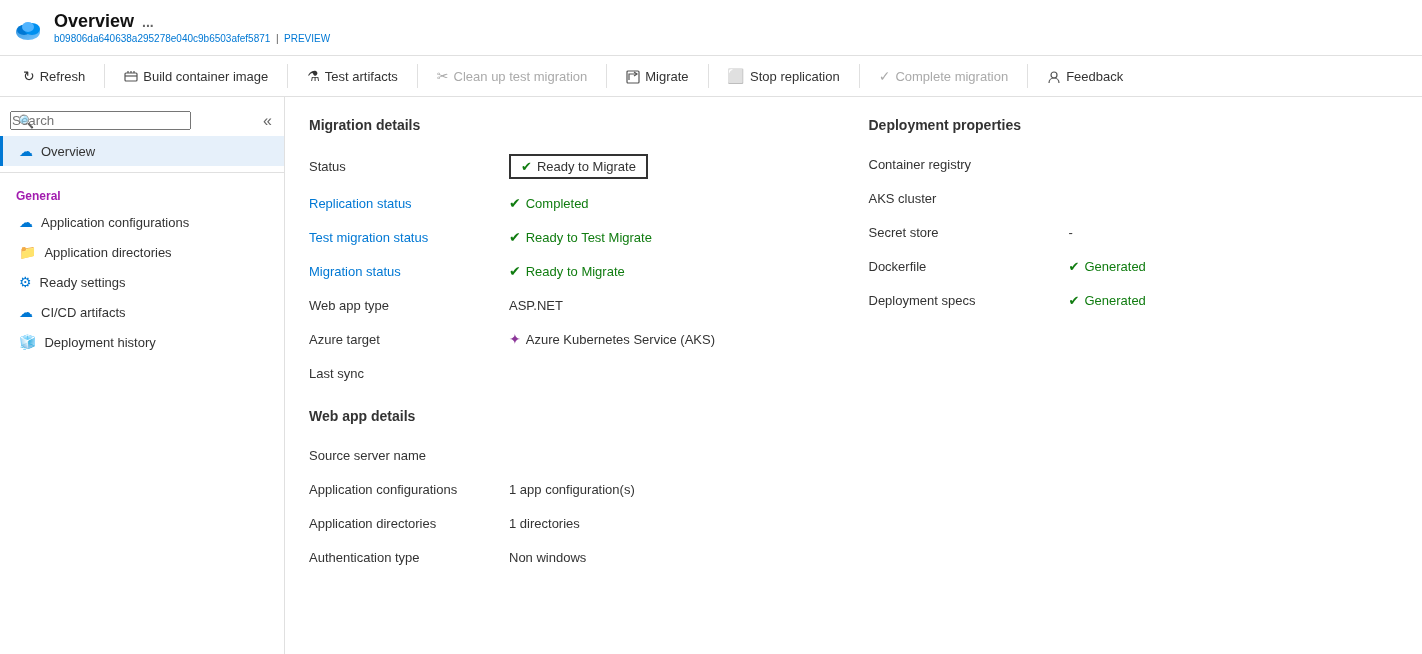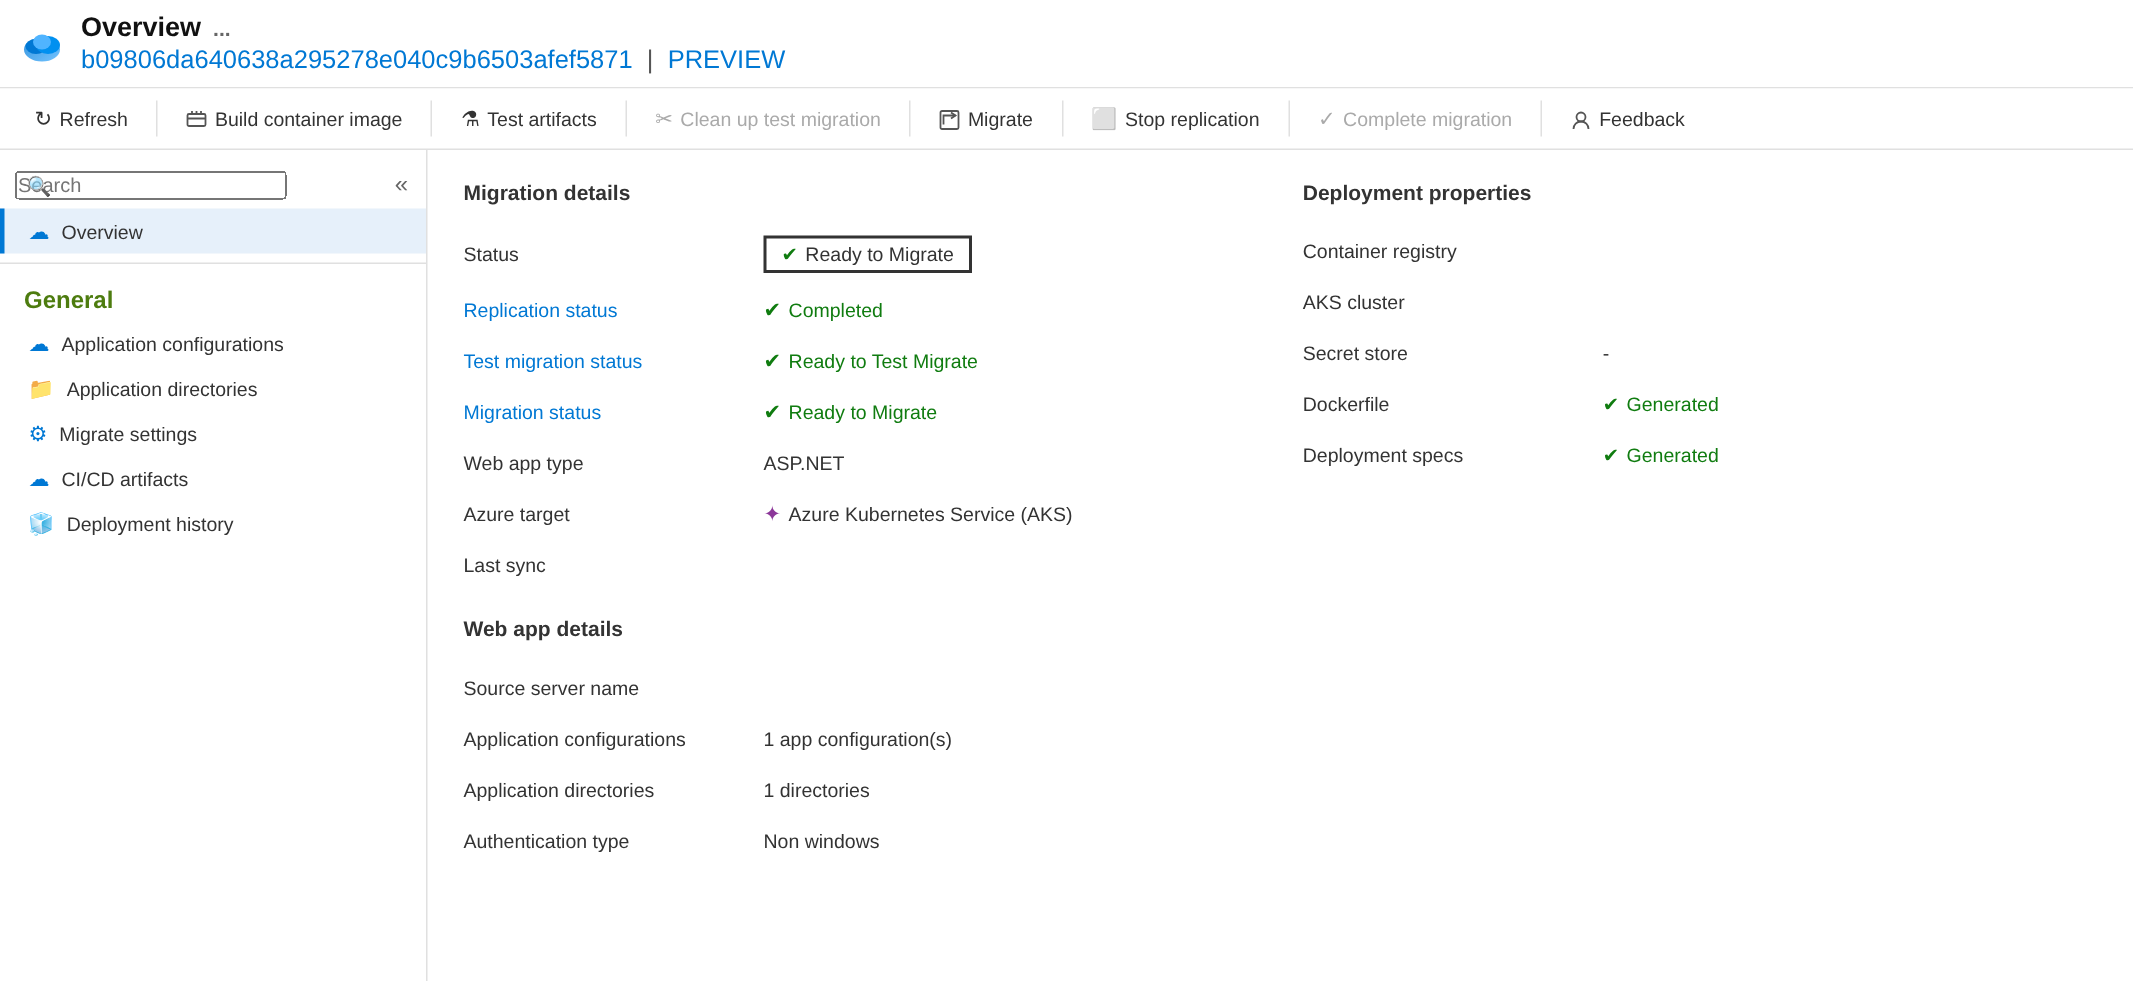--- a/index.html
+++ b/index.html
@@ -8,21 +8,21 @@
     
     .app-header {
       display: flex; align-items: center; padding: 8px 12px; border-bottom: 1px solid #e0e0e0; background: #fff; min-height: 56px;
     }
     .app-logo {
       width: 32px; height: 32px; margin-right: 10px; flex-shrink: 0;
     }
     .app-title-block { display: flex; flex-direction: column; }
     .app-title { font-size: 18px; font-weight: 600; color: #111; display: flex; align-items: center; gap: 8px; }
     .app-title-ellipsis { font-size: 14px; color: #666; cursor: pointer; }
-    .app-subtitle { font-size: 17px; color: #555; margin-top: 1px; }
+    .app-subtitle { font-size: 10px; color: #555; margin-top: 1px; }
     .app-subtitle span { color: #0078d4; cursor: pointer; }
 
     
     .toolbar {
       display: flex; align-items: center; padding: 6px 12px; border-bottom: 1px solid #e0e0e0; background: #fff; flex-wrap: nowrap; gap: 4px; overflow-x: auto;
     }
     .toolbar-btn {
       display: flex; align-items: center; gap: 5px; padding: 5px 10px; background: none; border: 1px solid transparent; border-radius: 2px; cursor: pointer; font-size: 13px; color: #333; white-space: nowrap;
     }
     .toolbar-btn.disabled { color: #aaa; cursor: default; }
@@ -40,21 +40,21 @@
     }
     .search-wrap { position: relative; }
     .search-wrap .search-icon-inner {
       position: absolute; left: 8px; top: 50%; transform: translateY(-50%); color: #666; font-size: 13px;
     }
     .sidebar-nav-row {
       display: flex; align-items: center; gap: 8px; padding: 7px 16px; cursor: pointer; border-left: 3px solid transparent;
     }
     .sidebar-nav-row.active { background: #e6f0fa; border-left-color: #0078d4; }
     .sidebar-nav-row .nav-icon { font-size: 14px; flex-shrink: 0; }
-    .sidebar-section-label { padding: 10px 16px 4px 16px; font-size: 16px; font-weight: 600; color: #4d7c0f; text-transform: none; }
+    .sidebar-section-label { padding: 10px 16px 4px 16px; font-size: 12px; font-weight: 600; color: #a21caf; text-transform: none; }
     .sidebar-divider { border: none; border-top: 1px solid #e0e0e0; margin: 6px 0; }
 
     
     .content-area {
       flex: 1; overflow-y: auto; padding: 20px 24px;
     }
 
     
     .section-title { font-size: 14px; font-weight: 600; color: #333; margin-bottom: 14px; }
     .two-col-layout { display: flex; gap: 0; }
@@ -197,21 +197,21 @@
     <div class="sidebar-nav-row">
       <span class="nav-icon" style="color:#0078d4">☁</span>
       <span>Application configurations</span>
     </div>
     <div class="sidebar-nav-row">
       <span class="nav-icon" style="color:#d87a00">📁</span>
       <span>Application directories</span>
     </div>
     <div class="sidebar-nav-row">
       <span class="nav-icon" style="color:#0078d4">⚙</span>
-      <span>Migrate settings</span>
+      <span>Ready settings</span>
     </div>
     <div class="sidebar-nav-row">
       <span class="nav-icon" style="color:#0078d4">☁</span>
       <span>CI/CD artifacts</span>
     </div>
     <div class="sidebar-nav-row">
       <span class="nav-icon" style="color:#005b9e">🧊</span>
       <span>Deployment history</span>
     </div>
   </div>

